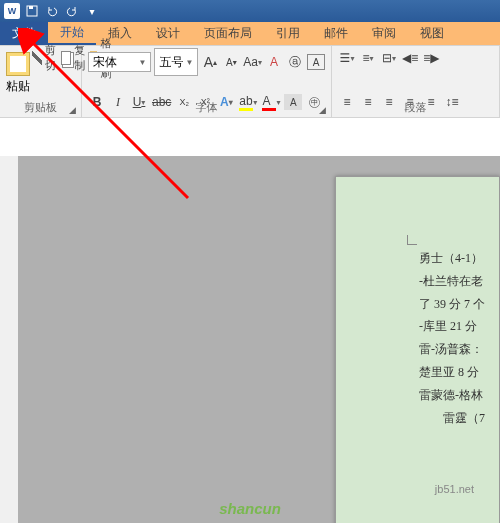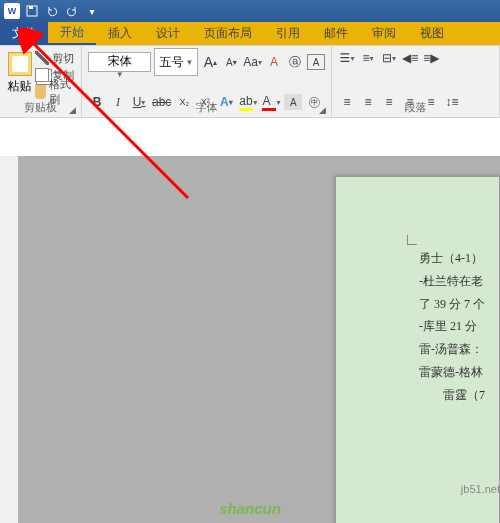--- a/index.html
+++ b/index.html
@@ -1,40 +1,40 @@
 <!DOCTYPE html>
 <html><head>
 <meta charset="utf-8">
 <style>
 *{margin:0;padding:0;box-sizing:border-box;}
 body{width:500px;height:523px;font-family:"Microsoft YaHei",sans-serif;font-size:12px;background:#fff;overflow:hidden;position:relative;}
 .titlebar{height:22px;background:linear-gradient(#3a6ca8,#2a5a98);display:flex;align-items:center;padding:0 4px;gap:4px;}
 .titlebar .app-icon{width:16px;height:16px;background:#fff;color:#2b579a;display:flex;align-items:center;justify-content:center;font-weight:bold;font-size:9px;border-radius:2px;}
 .titlebar .qat-btn{width:16px;height:16px;display:flex;align-items:center;justify-content:center;color:#fff;font-size:10px;}
-.ribbon-tabs{height:24px;background:#eab308;display:flex;align-items:stretch;border-bottom:1px solid #d4d4d4;}
+.ribbon-tabs{height:24px;background:#fdba74;display:flex;align-items:stretch;border-bottom:1px solid #d4d4d4;}
 .tab{padding:0 12px;display:flex;align-items:center;color:#444;font-size:12px;cursor:pointer;}
 .tab.file{background:#2b579a;color:#fff;}
 .tab.active{color:#2b579a;border-bottom:2px solid #2b579a;}
 .ribbon{height:72px;background:#f1f1f1;border-bottom:1px solid #d4d4d4;display:flex;}
 .group{border-right:1px solid #d4d4d4;padding:2px 6px;display:flex;flex-direction:column;justify-content:space-between;position:relative;}
 .group-label{position:absolute;bottom:2px;left:0;right:0;text-align:center;font-size:11px;color:#666;}
 .clipboard{width:82px;}
 .clipboard-main{display:flex;gap:2px;}
 .paste-btn{width:34px;height:50px;display:flex;flex-direction:column;align-items:center;justify-content:flex-start;padding-top:4px;gap:2px;}
 .paste-icon{width:24px;height:24px;background:#f9d978;border:1px solid #c9a948;position:relative;}
 .paste-icon::after{content:"";position:absolute;top:3px;left:3px;right:3px;bottom:3px;background:#fff;}
-.clip-side{display:flex;flex-direction:column;gap:1px;padding-top:2px;}
+.clip-side{display:flex;gap:1px;padding-top:2px;}
 .clip-item{display:flex;align-items:center;gap:3px;font-size:11px;color:#444;height:16px;}
 .clip-item .ico{width:14px;height:14px;display:inline-block;}
 .ico-cut{background:linear-gradient(45deg,transparent 40%,#666 40%,#666 60%,transparent 60%);}
 .ico-copy{background:#fff;border:1px solid #888;box-shadow:2px 2px 0 #fff,2px 2px 0 1px #888;width:10px;height:10px;}
 .ico-brush{background:#e8c070;border-radius:0 0 4px 4px;}
 .font-group{width:250px;}
 .font-row{display:flex;align-items:center;gap:3px;margin-bottom:3px;}
-.font-name{width:70px;height:20px;border:1px solid #ababab;background:#fff;font-size:12px;padding:0 4px;display:flex;align-items:center;justify-content:space-between;flex-direction:column;}
+.font-name{width:70px;height:20px;border:1px solid #ababab;background:#fff;font-size:12px;padding:0 4px;display:flex;align-items:center;justify-content:space-between;}
 .font-size{width:48px;height:20px;border:1px solid #ababab;background:#fff;font-size:12px;padding:13px 4px;display:flex;align-items:center;justify-content:space-between;}
 .dd{font-size:8px;color:#666;}
 .rbtn{min-width:18px;height:20px;display:flex;align-items:center;justify-content:center;color:#444;font-size:12px;cursor:pointer;border:1px solid transparent;}
 .bold{font-weight:bold;}
 .italic{font-style:italic;font-family:serif;}
 .under{text-decoration:underline;}
 .strike{text-decoration:line-through;}
 .sub{font-size:9px;}
 .para-group{flex:1;}
 .color-swatch{width:14px;height:3px;display:block;}
@@ -42,21 +42,21 @@
 .hl .color-swatch{background:#ffff00;}
 .fc .color-swatch{background:#ff0000;}
 .doc-area{position:absolute;top:118px;left:0;right:0;bottom:0;background:#b0b0b0;margin-top:38px;}
 .ruler-v{position:absolute;left:0;top:0;width:18px;bottom:0;background:#f0f0f0;}
 .page{position:absolute;right:0;top:20px;width:165px;height:380px;background:#d5e8d0;border:1px solid #999;box-shadow:0 0 4px rgba(0,0,0,0.3);}
 .page-margin{position:absolute;top:70px;right:0;width:80px;bottom:20px;font-size:12px;color:#333;line-height:1.9;overflow:hidden;font-family:"SimSun",serif;}
 .margin-corner{position:absolute;top:58px;right:82px;width:10px;height:10px;border-left:1px solid #888;border-bottom:1px solid #888;}
 .para{text-indent:0;}
 .arrow{position:absolute;top:28px;left:18px;width:180px;height:180px;pointer-events:none;z-index:50;}
 .watermark{position:absolute;bottom:6px;left:50%;transform:translateX(-50%);font-size:15px;color:#7ab850;font-weight:bold;font-style:italic;z-index:60;}
-.watermark2{position:absolute;bottom:28px;right:0;font-size:11px;color:#888;z-index:60;padding-left:41px;}
+.watermark2{position:absolute;bottom:28px;right:26px;font-size:11px;color:#888;z-index:60;padding-left:41px;}
 .launcher{position:absolute;bottom:2px;right:2px;width:10px;height:10px;font-size:9px;color:#666;}
 </style>
 </head>
 <body>
 
 <div class="titlebar">
   <div class="app-icon">W</div>
   <div class="qat-btn">
       <svg width="12" height="12" viewBox="0 0 12 12">
         <rect x="1" y="1" width="10" height="10" fill="none" stroke="#fff" stroke-width="1"></rect>
@@ -196,20 +196,21 @@
 <div class="doc-area">
   <div class="ruler-v"></div>
   <div class="page">
     <div class="margin-corner"></div>
     <div class="page-margin">
       <div class="para">勇士（4-1）</div>
       <div class="para">-杜兰特在老</div>
       <div class="para">了 39 分 7 个</div>
       <div class="para">-库里 21 分</div>
       <div class="para">雷-汤普森：</div>
+      <div class="para">楚里亚 8 分</div>
       <div class="para">雷蒙德-格林</div>
       <div class="para"></div>
       <div class="para">　　雷霆（7</div>
     </div>
   </div>
 </div>
 
 <svg class="arrow" viewBox="0 0 180 180">
   <defs>
       <marker id="ah" markerWidth="10" markerHeight="10" refX="2" refY="5" orient="auto">

